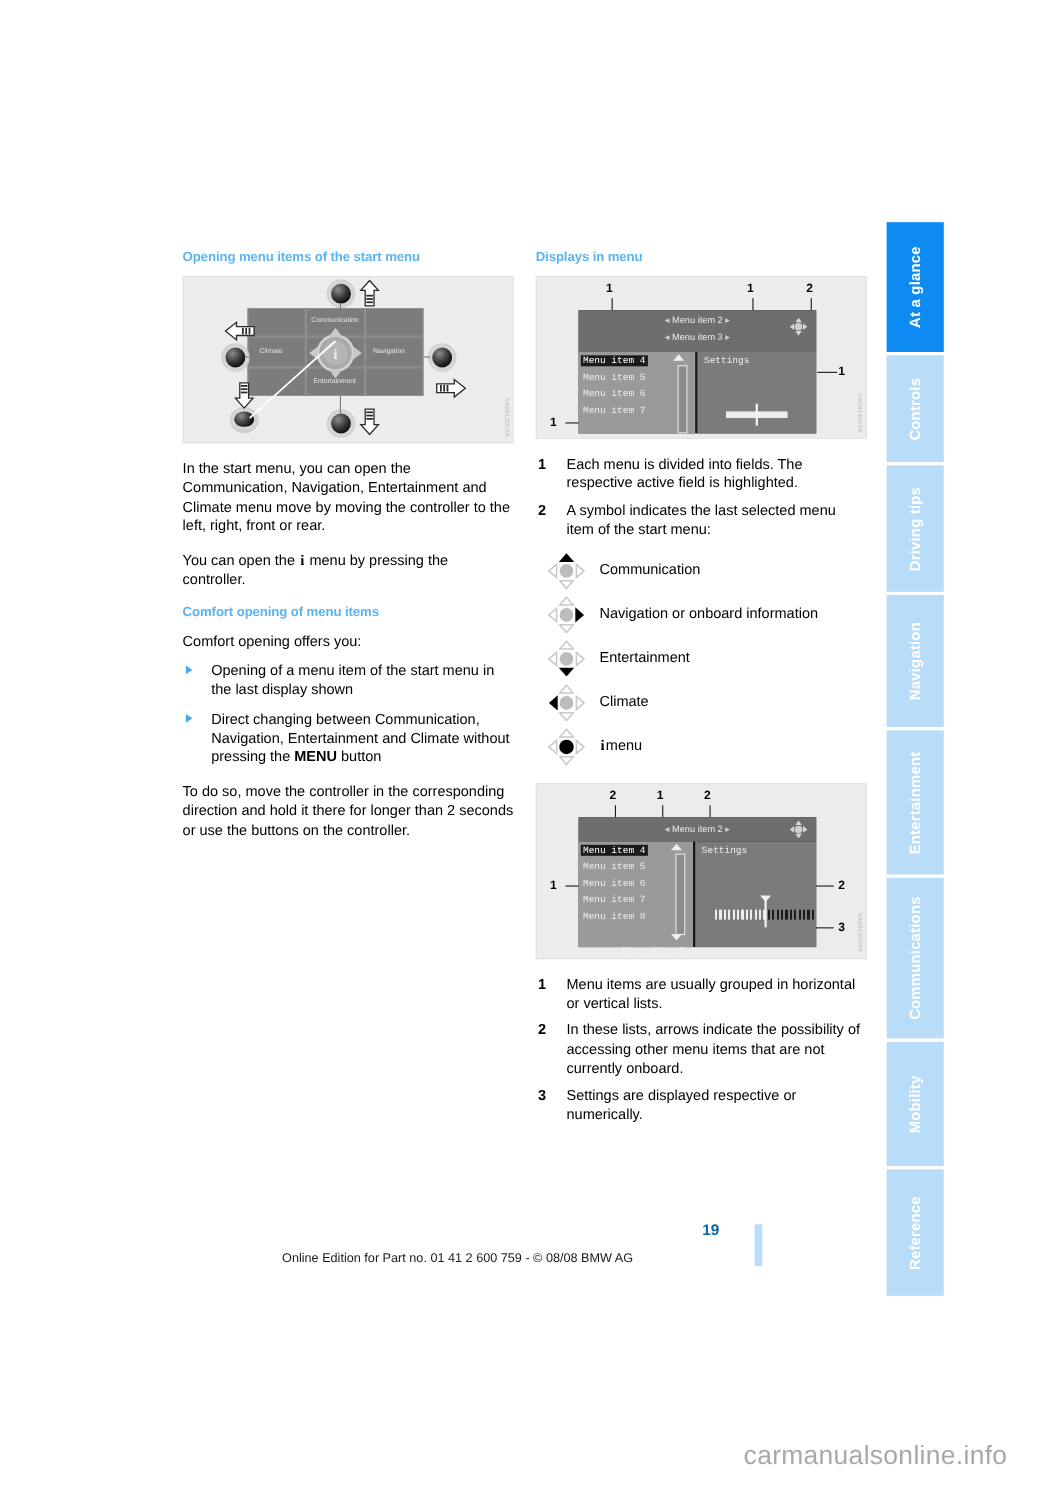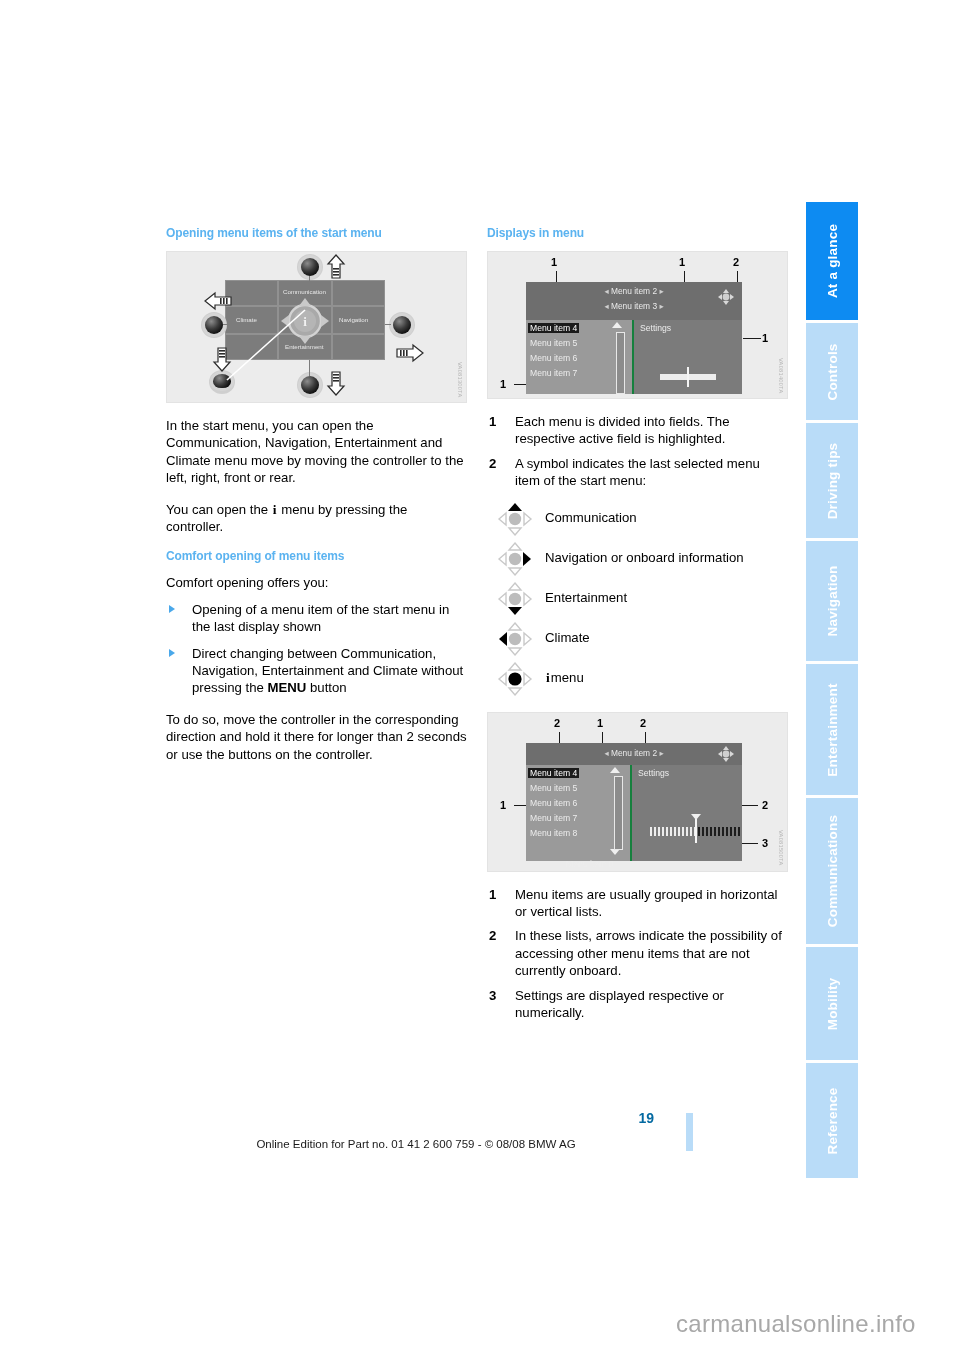--- a/index.html
+++ b/index.html
@@ -164,21 +164,21 @@
   }
   .arw { position: absolute; }
   .lead { position: absolute; background: #7b7b7b; }
 
   
   #fig-disp1 { width: 301px; height: 148px; }
   #fig-disp2 { width: 301px; height: 160px; }
 
   .scr {
     position: absolute;
-    background: #15803d;
+    background: #0f172a;
   }
   .scr-top {
     position: absolute;
     width: 100%;
     background: #6e6e6e;
   }
   .scr-row {
     position: absolute;
     color: #eaeaea;
     font-size: 8.4px;
@@ -191,20 +191,21 @@
   }
   .scr-right-pane {
     position: absolute;
     background: #7b7b7b;
   }
   .scr-item {
     position: absolute;
     color: #ededed;
     font-size: 8.6px;
     white-space: nowrap;
+    font-family: Liberation Mono, monospace;
   }
   .scr-item.hl {
     background: #1b1b1b;
     color: #ffffff;
     padding: 0 2px;
   }
   .scrollbar {
     position: absolute;
     border: 1px solid #e8e8e8;
     background: #8c8c8c;

